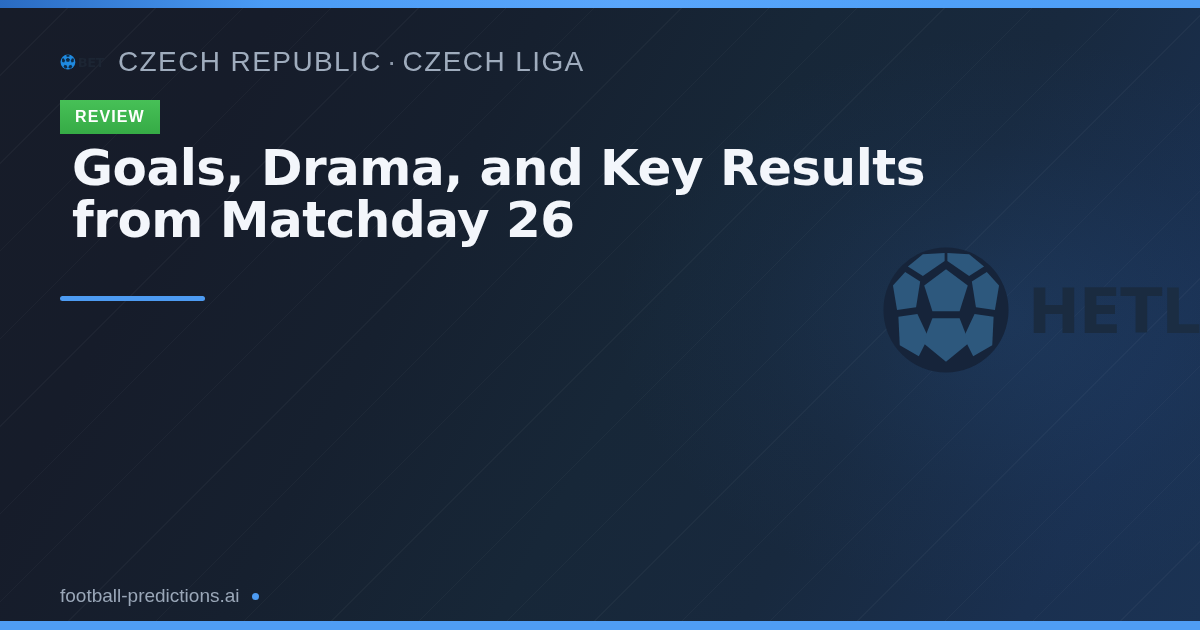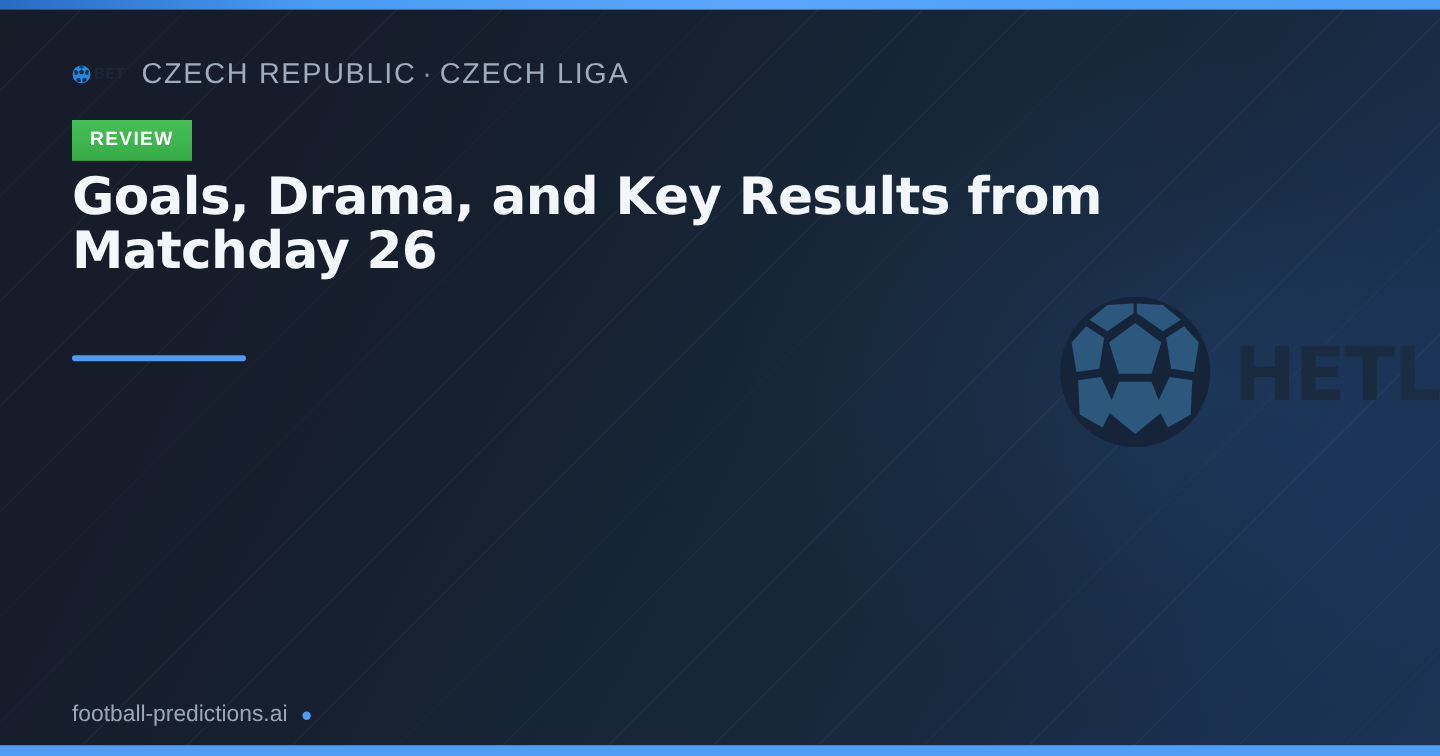--- a/index.html
+++ b/index.html
@@ -148,21 +148,21 @@
   .brand-word {
     font-family: "DejaVu Sans", sans-serif;
     font-weight: bold;
     font-size: 13px;
     color: #1c2533;
     letter-spacing: -0.5px;
     line-height: 1;
   }
 
   .breadcrumb {
-    font-size: 24px;
+    font-size: 28px;
     letter-spacing: 1.4px;
     color: #9facbd;
     white-space: nowrap;
     font-weight: normal;
   }
   .crumb-sep {
     color: #8b97a8;
     padding: 0 5px;
   }
 
@@ -179,25 +179,25 @@
     background: linear-gradient(180deg, #47c057 0%, #36ab46 100%);
     color: #ffffff;
     font-size: 16px;
     font-weight: bold;
     letter-spacing: 1.1px;
   }
 
   .title {
     position: absolute;
     top: 142px;
-    left: 0;
+    left: 12px;
     width: 935px;
     font-family: "DejaVu Sans", sans-serif;
     font-weight: bold;
-    font-size: 43px;
+    font-size: 50px;
     line-height: 1.04;
     letter-spacing: -0.5px;
     color: #f3f6fb;
   }
 
   .accent-line {
     position: absolute;
     top: 296px;
     left: 0;
     width: 145px;

